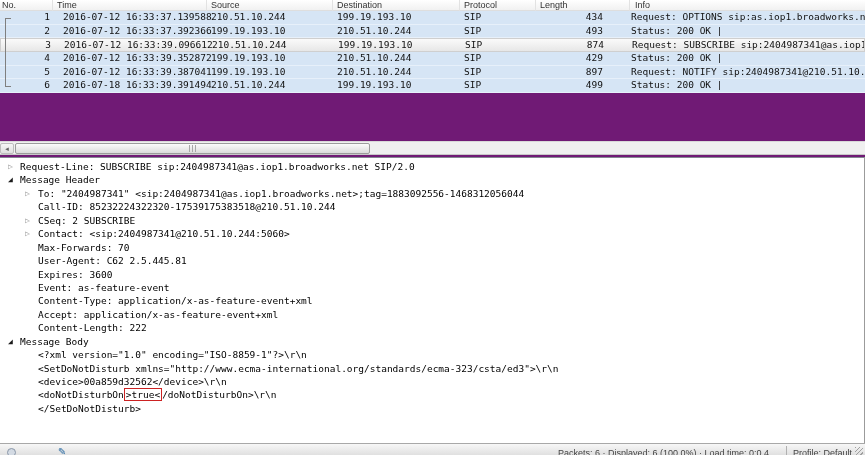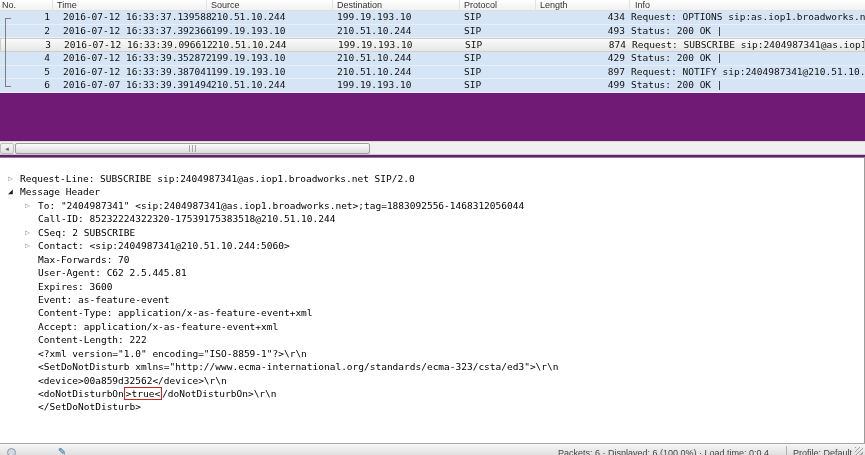--- a/index.html
+++ b/index.html
@@ -20,21 +20,21 @@
     background: #d6e5f5; border-bottom: 1px solid #e7f0fa;
     font-family: "DejaVu Sans Mono","Liberation Mono",monospace;
     font-size: 9.5px; line-height: 12.7px; color: #111; cursor: default; }
   .prow.sel { background: linear-gradient(#fafafa,#e7e7e7); border: 1px solid #cfcfcf; border-bottom: 1px solid #cfcfcf; }
   .prow span { position: absolute; top: 0; white-space: nowrap; overflow: hidden; }
   .c-no     { left: 0;   width: 50px;  text-align: right; }
   .c-time   { left: 63px;  width: 150px; }
   .c-src    { left: 211px; width: 120px; }
   .c-dst    { left: 337px; width: 120px; }
   .c-proto  { left: 464px; width: 70px; }
-  .c-len    { left: 565px; width: 60px; text-align: right; }
+  .c-len    { left: 543px; width: 60px; text-align: right; }
   .c-info   { left: 631px; right: 0; }
 
   
   #bracket { position: absolute; left: 5px; top: 18px; width: 6px; height: 69px;
     border-left: 1px solid #7f7f7f; border-top: 1px solid #7f7f7f; border-bottom: 1px solid #7f7f7f; }
 
   
   #hscroll { position: absolute; left: 0; top: 141px; width: 865px; height: 14px;
     background: #f0f0f0; border-top: 1px solid #d9d9d9; border-bottom: 1px solid #c8c8c8; }
   #hscroll .sb-btn { position: absolute; left: 0; top: 1px; width: 14px; height: 11px;
@@ -44,21 +44,21 @@
     background: linear-gradient(#fbfbfb,#dcdcdc); border: 1px solid #9c9c9c; border-radius: 2px;
     display: flex; align-items: center; justify-content: center; }
   #hscroll .sb-grip { width: 8px; height: 7px;
     background: repeating-linear-gradient(90deg,#a8a8a8 0 1px,rgba(0,0,0,0) 1px 3px); }
 
   
   #details { position: absolute; left: 0; top: 157px; width: 865px; height: 286px;
     background: #fff; border-top: 1px solid #828790; border-right: 1px solid #9b9b9b;
     overflow: hidden;
     font-family: "DejaVu Sans Mono","Liberation Mono",monospace;
-    font-size: 9.5px; color: #000; padding-top: 14px; }
+    font-size: 9.5px; color: #000; padding-top: 2px; }
   .dline { height: 13.45px; line-height: 13.45px; white-space: nowrap; overflow: hidden; cursor: default; }
   .dline .exp { display: inline-block; width: 12px; text-align: left; font-size: 8px; vertical-align: top; }
   .dline.lvl0 { padding-left: 8px; }
   .dline.lvl0 .exp { width: 12px; }
   .dline.lvl1 { padding-left: 25px; }
   .dline.lvl1 .exp { width: 13px; }
   .exp.closed { color: #9a9a9a; }
   .exp.open { color: #1a1a1a; }
   .redbox { border: 1px solid #cc2222; padding: 0 1px; }
 
@@ -137,21 +137,21 @@
         <span class="c-no">5</span>
         <span class="c-time">2016-07-12 16:33:39.387041</span>
         <span class="c-src">199.19.193.10</span>
         <span class="c-dst">210.51.10.244</span>
         <span class="c-proto">SIP</span>
         <span class="c-len">897</span>
         <span class="c-info">Request: NOTIFY sip:2404987341@210.51.10.24</span>
       </div>
       <div class="prow">
         <span class="c-no">6</span>
-        <span class="c-time">2016-07-07 16:33:39.391494</span>
+        <span class="c-time">2016-07-18 16:33:39.391494</span>
         <span class="c-src">210.51.10.244</span>
         <span class="c-dst">199.19.193.10</span>
         <span class="c-proto">SIP</span>
         <span class="c-len">499</span>
         <span class="c-info">Status: 200 OK |</span>
       </div>
     </div>
 
   <div id="bracket"></div>
 
@@ -169,20 +169,21 @@
       <div class="dline lvl1"><span class="exp none"></span><span>Call-ID: 85232224322320-17539175383518@210.51.10.244</span></div>
       <div class="dline lvl1"><span class="exp closed">▷</span><span>CSeq: 2 SUBSCRIBE</span></div>
       <div class="dline lvl1"><span class="exp closed">▷</span><span>Contact: &lt;sip:2404987341@210.51.10.244:5060&gt;</span></div>
       <div class="dline lvl1"><span class="exp none"></span><span>Max-Forwards: 70</span></div>
       <div class="dline lvl1"><span class="exp none"></span><span>User-Agent: C62 2.5.445.81</span></div>
       <div class="dline lvl1"><span class="exp none"></span><span>Expires: 3600</span></div>
       <div class="dline lvl1"><span class="exp none"></span><span>Event: as-feature-event</span></div>
       <div class="dline lvl1"><span class="exp none"></span><span>Content-Type: application/x-as-feature-event+xml</span></div>
       <div class="dline lvl1"><span class="exp none"></span><span>Accept: application/x-as-feature-event+xml</span></div>
       <div class="dline lvl1"><span class="exp none"></span><span>Content-Length: 222</span></div>
+      <div class="dline lvl0"><span class="exp open">◢</span><span>Message Body</span></div>
       <div class="dline lvl1"><span class="exp none"></span><span>&lt;?xml version="1.0" encoding="ISO-8859-1"?&gt;\r\n</span></div>
       <div class="dline lvl1"><span class="exp none"></span><span>&lt;SetDoNotDisturb xmlns="http://www.ecma-international.org/standards/ecma-323/csta/ed3"&gt;\r\n</span></div>
       <div class="dline lvl1"><span class="exp none"></span><span>&lt;device&gt;00a859d32562&lt;/device&gt;\r\n</span></div>
       <div class="dline lvl1"><span class="exp none"></span><span><span>&lt;doNotDisturbOn</span><span class="redbox">&gt;true&lt;</span><span>/doNotDisturbOn&gt;\r\n</span></span></div>
       <div class="dline lvl1"><span class="exp none"></span><span>&lt;/SetDoNotDisturb&gt;</span></div>
     </div>
 
   <div id="statusbar">
     <div id="expert-dot"></div>
     <div id="pencil">✎</div>

